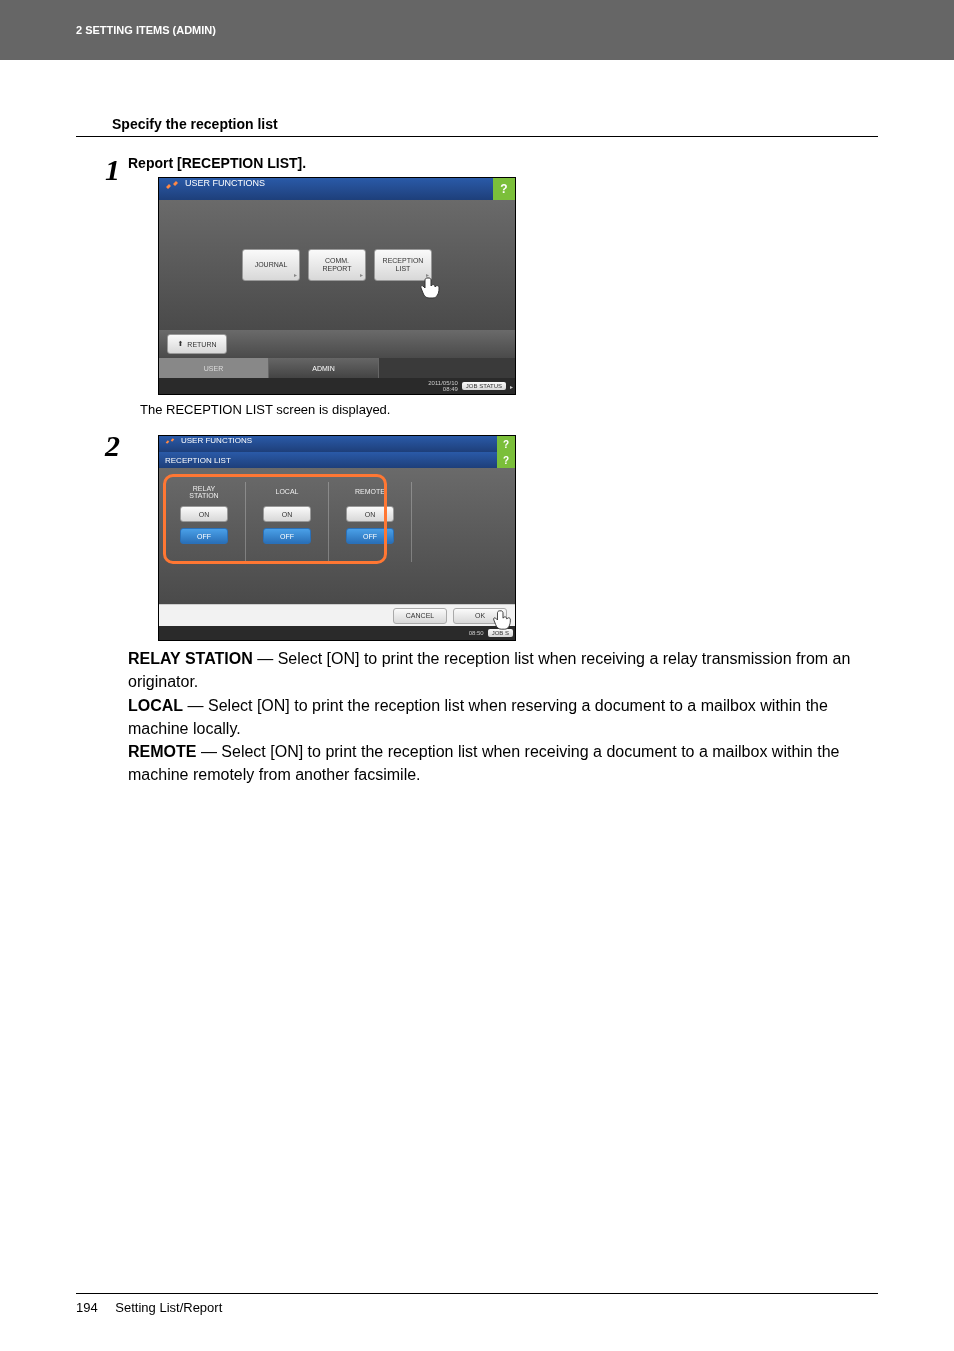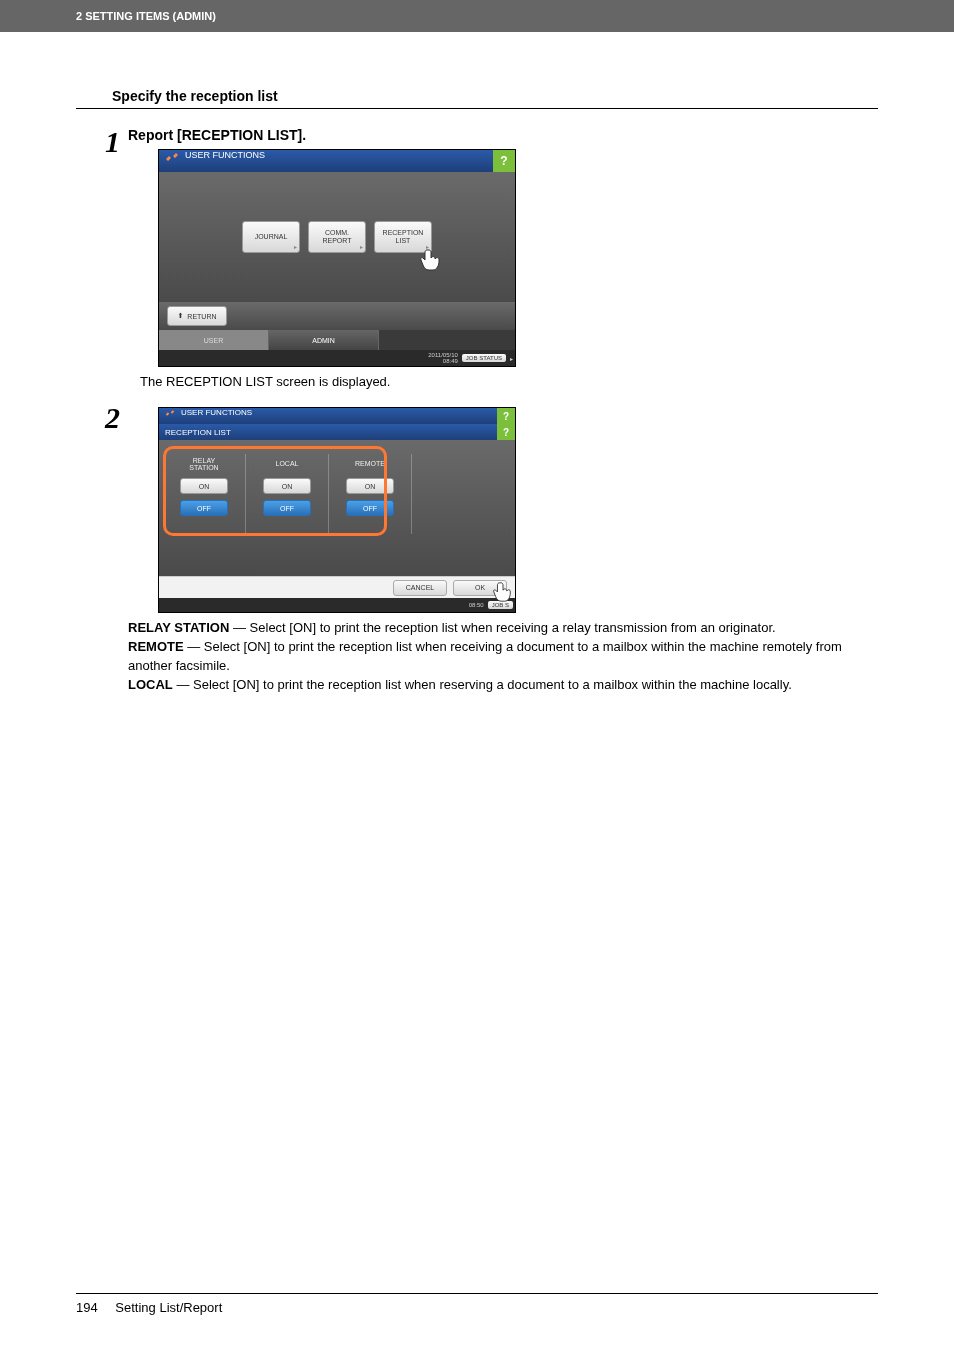--- a/index.html
+++ b/index.html
@@ -10,21 +10,21 @@
     height: 1351px;
     position: relative;
     color: #000;
   }
   .header-bar {
     background: #666;
     color: #fff;
     font-size: 11px;
     font-weight: bold;
     padding: 8px 0 8px 76px;
-    height: 32px;
+    height: 60px;
     display: flex;
     align-items: center;
   }
   .content {
     padding: 56px 76px 0 76px;
   }
   .section-title {
     font-size: 14px;
     font-weight: bold;
     padding: 0 0 4px 36px;
@@ -315,21 +315,21 @@
     padding: 0 2px;
   }
   .hand2 {
     position: absolute;
     right: -8px;
     bottom: -10px;
     width: 22px; height: 24px;
   }
 
   .desc-line {
-    font-size: 13px;
+    font-size: 16px;
     line-height: 1.45;
   }
   .desc-line b { font-weight: bold; }
 
   .footer {
     position: absolute;
     bottom: 36px;
     left: 76px;
     right: 76px;
     border-top: 1px solid #000;
@@ -469,24 +469,24 @@
             <div class="shot-date">08:50</div>
             <div class="jobstatus-btn">JOB S</div>
           </div>
         </div>
       </div>
 
       <div class="desc-line">
         <b>RELAY STATION</b><span> — Select [ON] to print the reception list when receiving a relay transmission from an originator.</span>
       </div>
       <div class="desc-line">
-        <b>REMOTE</b><span> — Select [ON] to print the reception list when receiving a document to a mailbox within the machine remotely from another facsimile.</span>
+        <b>LOCAL</b><span> — Select [ON] to print the reception list when reserving a document to a mailbox within the machine locally.</span>
       </div>
       <div class="desc-line">
-        <b>LOCAL</b><span> — Select [ON] to print the reception list when reserving a document to a mailbox within the machine locally.</span>
+        <b>REMOTE</b><span> — Select [ON] to print the reception list when receiving a document to a mailbox within the machine remotely from another facsimile.</span>
       </div>
 
     </div>
   </div>
 
 </div>
 
 <div class="footer">
   <span class="pn">194</span>
   <span>Setting List/Report</span>

